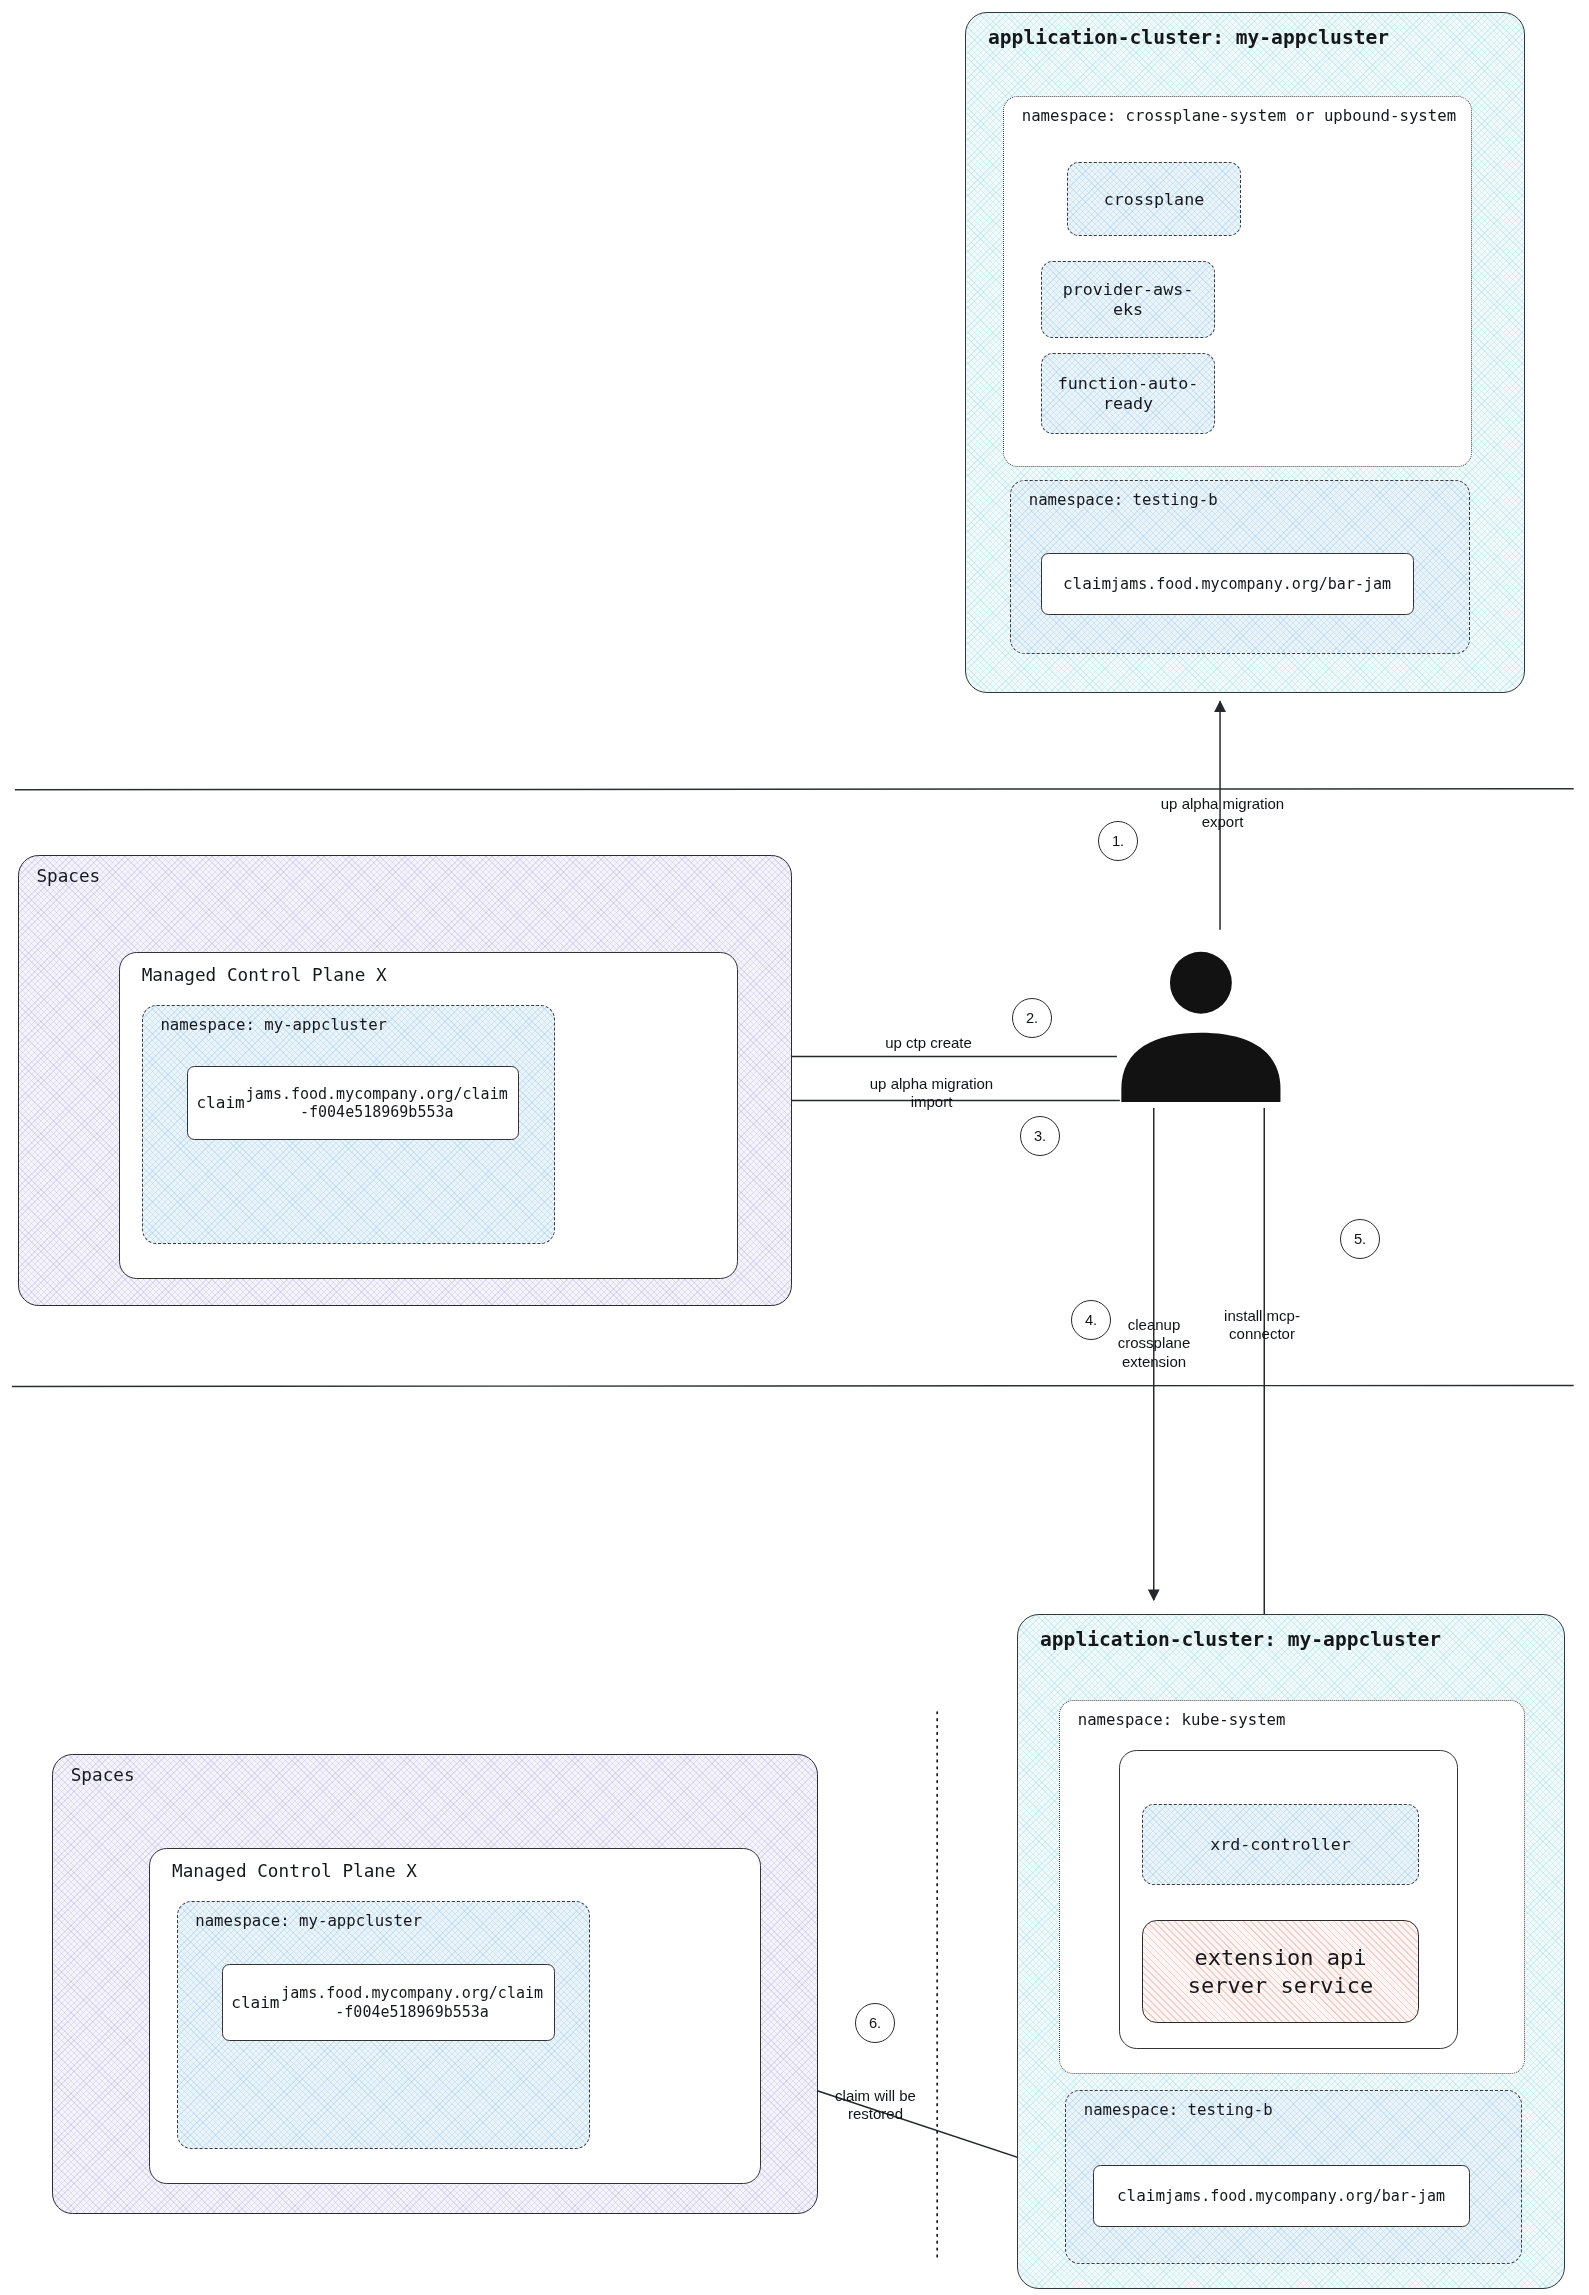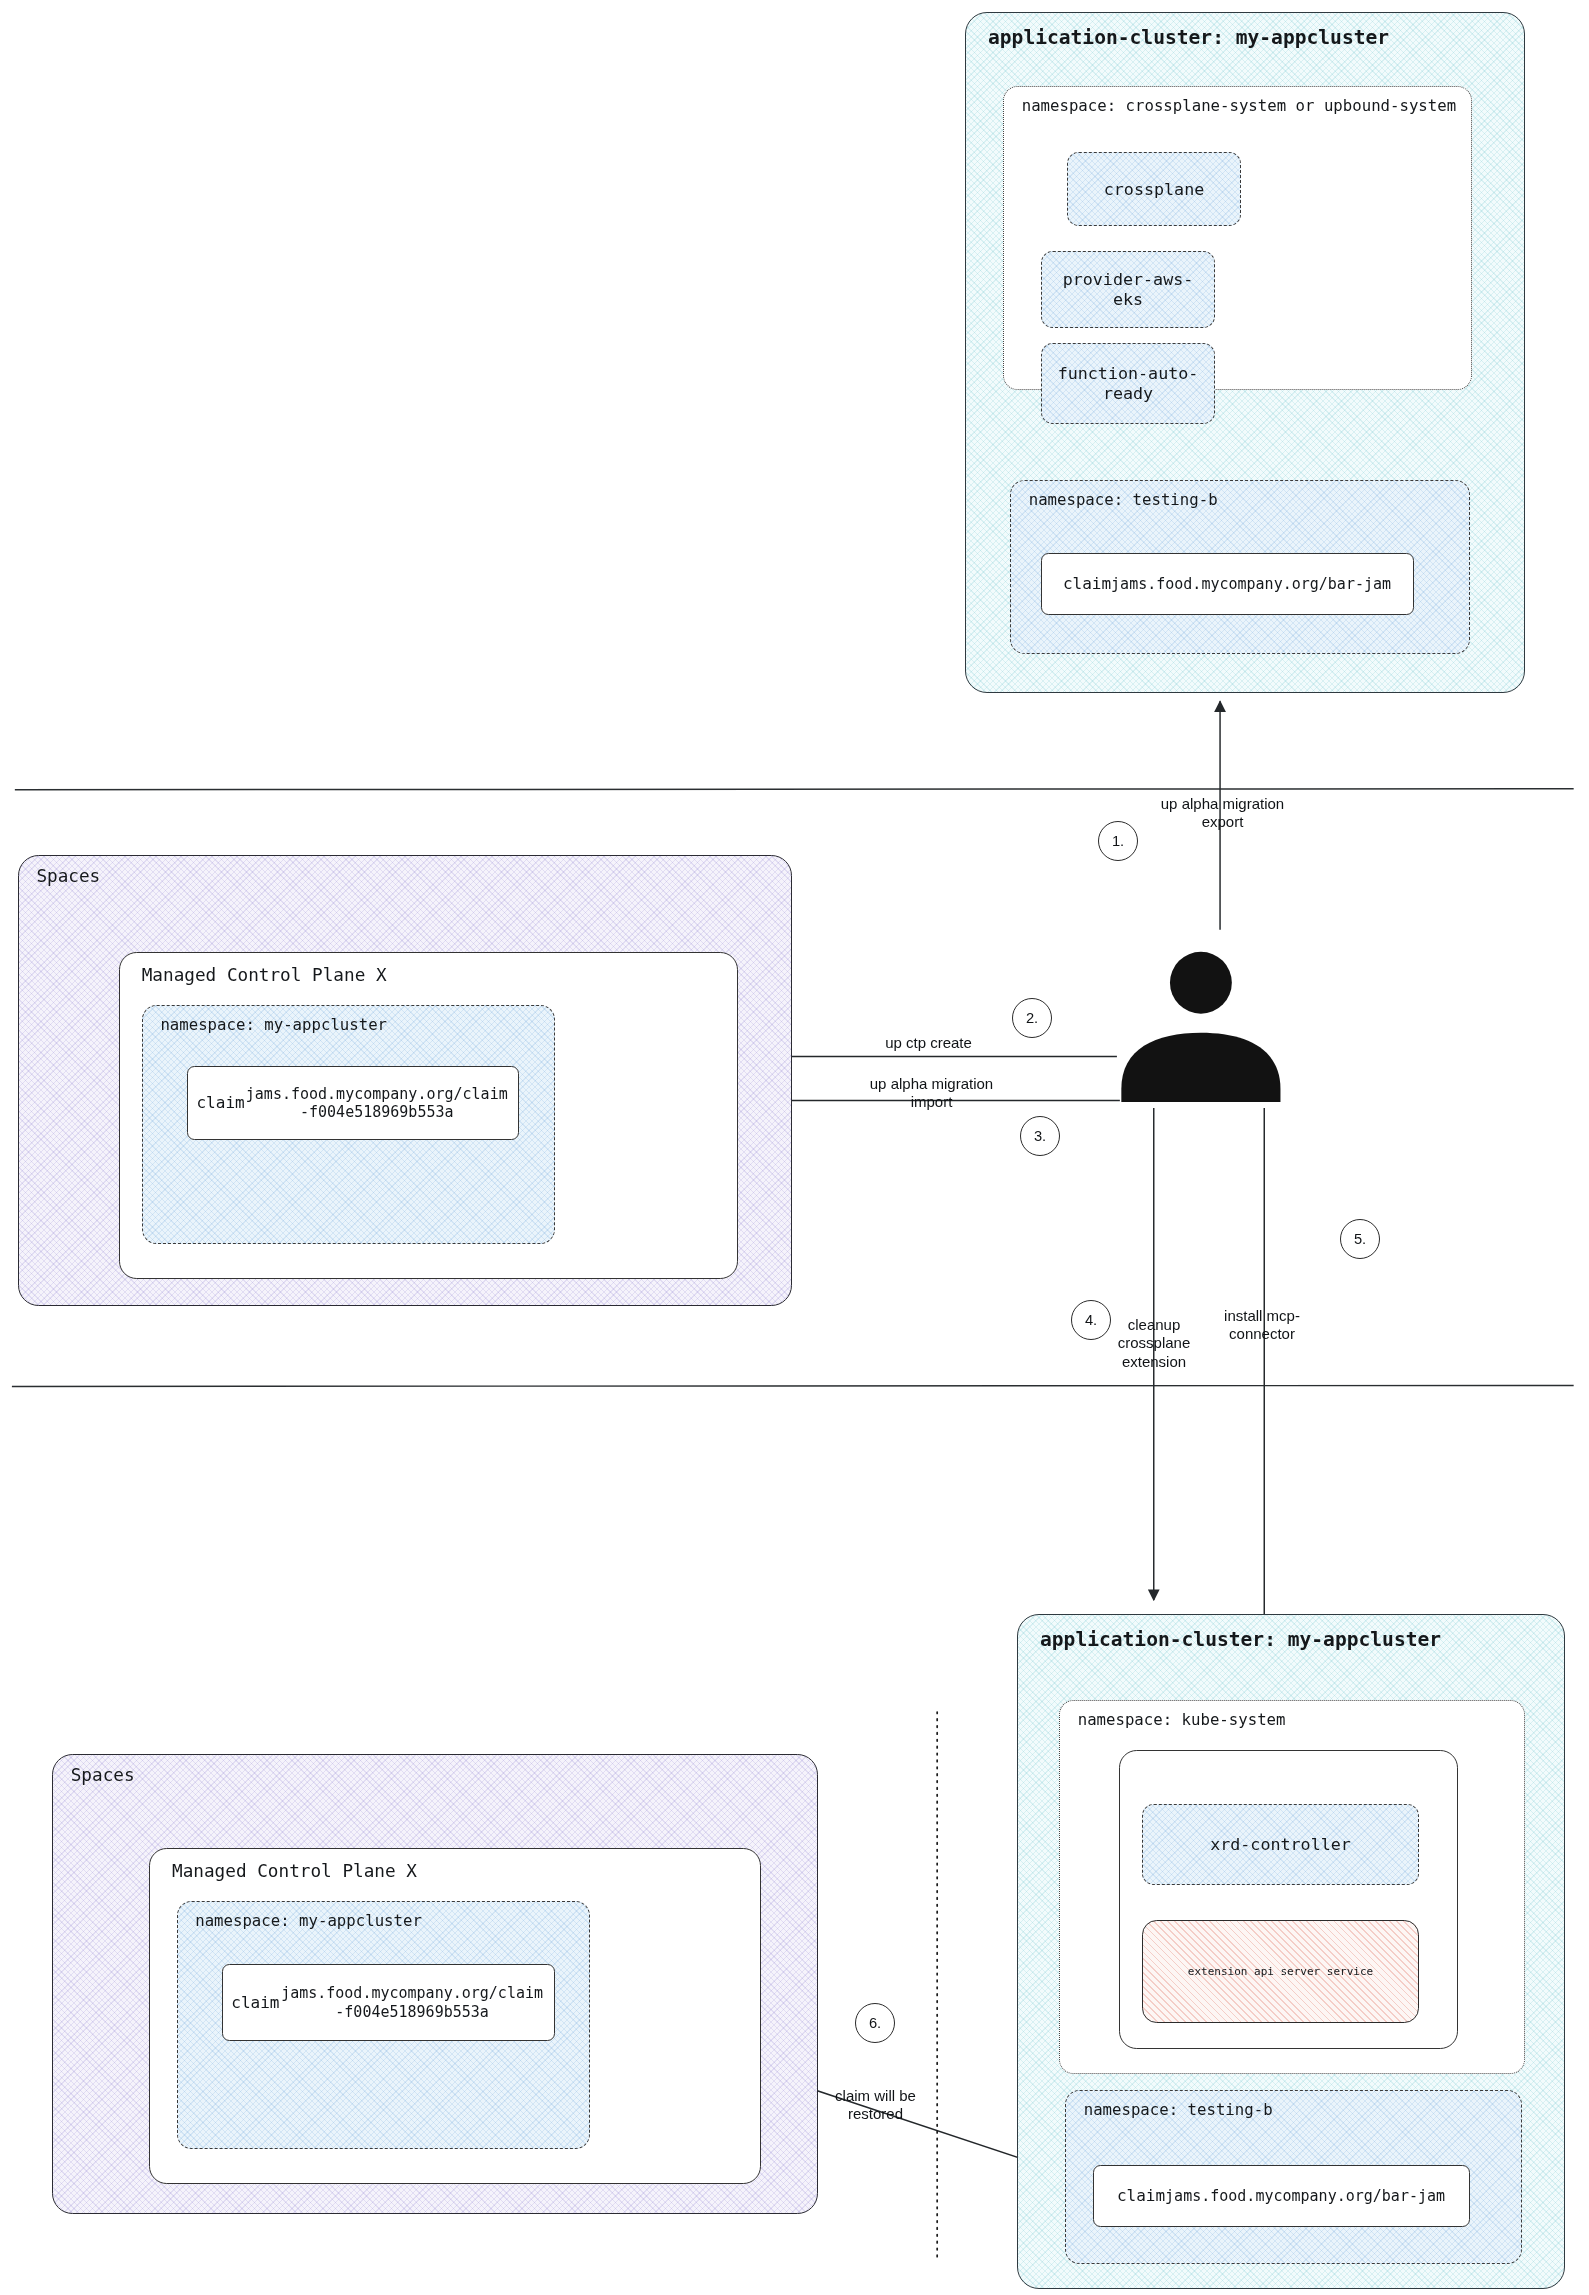--- a/index.html
+++ b/index.html
@@ -21,21 +21,21 @@
     repeating-linear-gradient(-45deg,rgba(86,148,210,.16) 0 1px,transparent 1px 4.4px);}
   .hatch-pink{background-color:#fdf6f4;background-image:
     repeating-linear-gradient(45deg,rgba(224,112,96,.30) 0 1.2px,transparent 1.2px 4.9px);}
 
   .cluster{border:1.5px solid #2f3a40;border-radius:22px;}
   .spaces{border:1.5px solid #2b2b33;border-radius:20.6px;}
   .white-box{background:#ffffff;border:1.2px solid #333;border-radius:17.7px;}
   .ns-dotted{background:#ffffff;border:1.5px dotted #444;border-radius:14.7px;}
   .ns-dashed{border:1.5px dashed #3a3a3a;border-radius:14.7px;}
   .comp{border:1.5px dashed #3a3a3a;border-radius:11.8px;display:flex;align-items:center;justify-content:center;text-align:center;font-size:16.7px;line-height:1.2;padding:2px 6.9px;}
-  .ext-service{border:1.7px solid #2b2b2b;border-radius:14.7px;display:flex;align-items:center;justify-content:center;text-align:center;font-size:11px;line-height:1.25;padding:2px 25px;}
+  .ext-service{border:1.7px solid #2b2b2b;border-radius:14.7px;display:flex;align-items:center;justify-content:center;text-align:center;font-size:22px;line-height:1.25;padding:2px 25px;}
 
   .cluster-title{position:absolute;left:22px;top:13.3px;font-size:19.6px;font-weight:700;white-space:nowrap;}
   .panel-title{position:absolute;left:17.7px;top:10.3px;font-size:17.7px;white-space:nowrap;}
   .mcpx-title{position:absolute;left:22px;top:11.8px;font-size:17.7px;white-space:nowrap;}
   .ns-label{position:absolute;left:17.7px;top:8.8px;font-size:15.7px;white-space:nowrap;}
   .mcp-title{position:absolute;left:0;right:0;top:11.8px;text-align:center;font-size:18.7px;font-weight:700;margin-top:48px;}
 
   .claim-card{position:absolute;box-sizing:border-box;background:#fff;border:1.2px solid #333;border-radius:7.4px;
     display:flex;flex-direction:row;align-items:center;justify-content:center;text-align:center;padding:3.9px 8.8px;}
   .claim-kind{font-size:16px;line-height:1.22;}
@@ -70,21 +70,21 @@
 
     <g fill="#121212">
       <circle cx="2445" cy="2001" r="63"></circle>
       <path d="M2283,2244 L2283,2217 C2283,2136 2352,2103 2445,2103 C2538,2103 2607,2136 2607,2217 L2607,2244 Z"></path>
     </g>
   </svg>
 
   <section class="box cluster hatch-teal" style="left:965px;top:11.8px;width:560px;height:681px;">
     <div class="cluster-title">application-cluster: my-appcluster</div>
 
-    <div class="box ns-dotted" style="left:37px;top:73px;width:469px;height:304px;">
+    <div class="box ns-dotted" style="left:37px;top:83px;width:469px;height:371px;">
       <div class="ns-label">namespace: crossplane-system or upbound-system</div>
       <div class="box comp hatch-blue" style="left:37px;top:65px;width:174px;height:74px;margin-left:26px;">crossplane</div>
       <div class="box comp hatch-blue" style="left:37px;top:164px;width:174px;height:77px;">provider-aws-eks</div>
       <div class="box comp hatch-blue" style="left:37px;top:256px;width:174px;height:81px;">function-auto-ready</div>
     </div>
 
     <div class="box ns-dashed hatch-blue" style="left:44px;top:467px;width:460px;height:174px;">
       <div class="ns-label">namespace: testing-b</div>
       <div class="claim-card" style="left:29.5px;top:72px;width:373px;height:62px;">
         <div class="claim-kind">claim</div>

